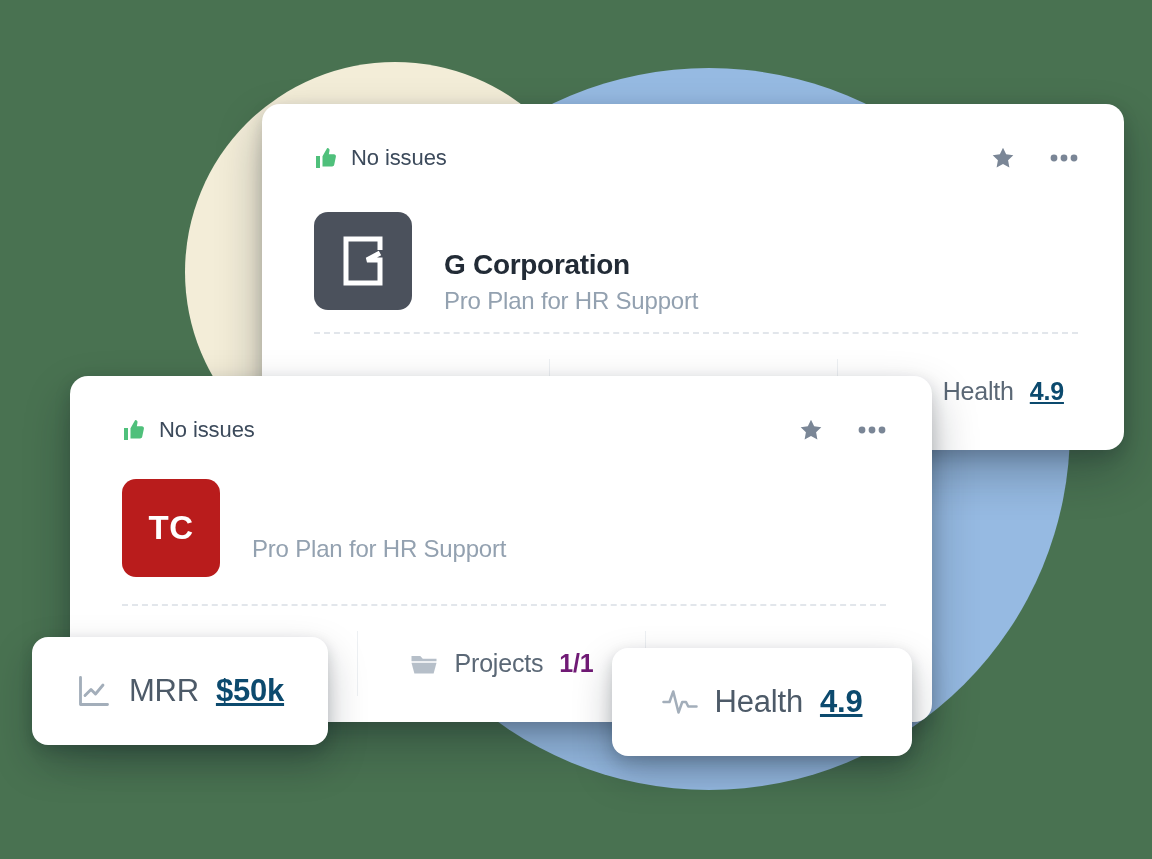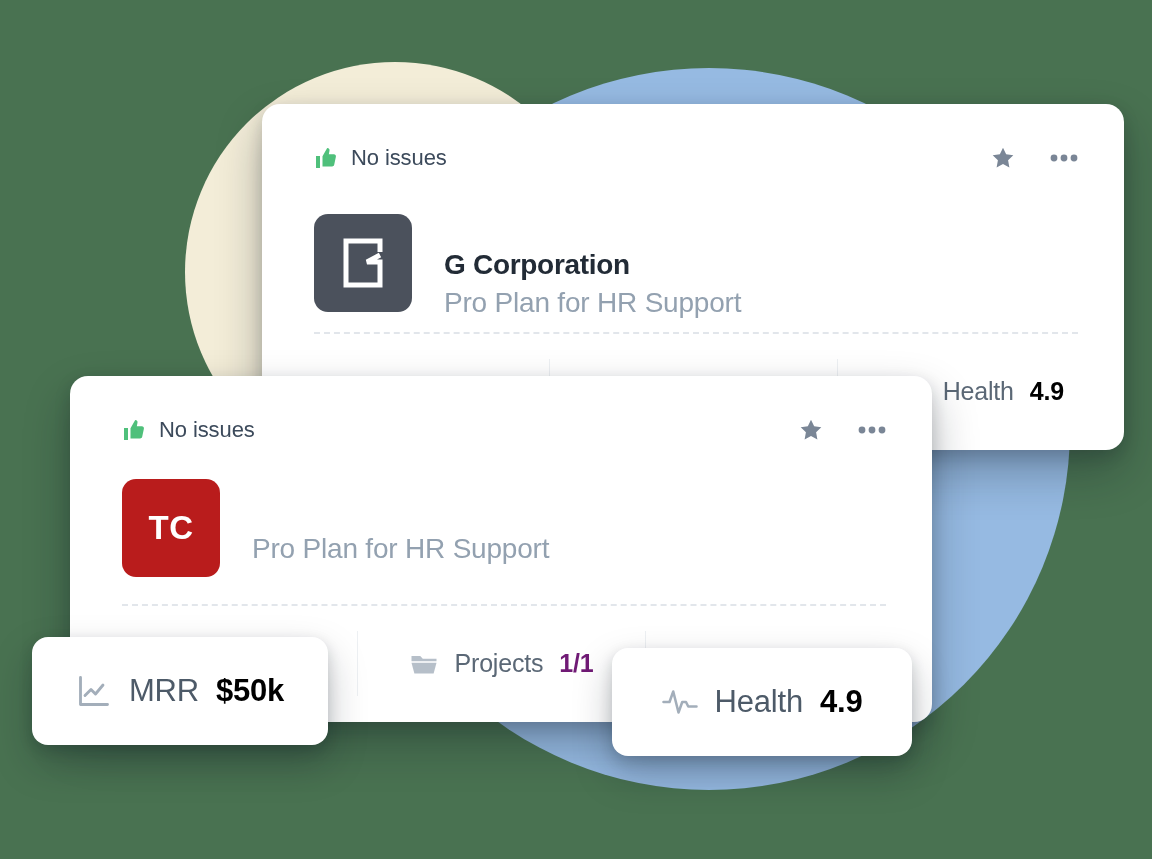--- a/index.html
+++ b/index.html
@@ -130,21 +130,21 @@
   }
   .org-meta { display: flex; flex-direction: column; gap: 6px; margin-top: 42px; }
   .org-name {
     font-size: 28px;
     font-weight: bold;
     color: #222B36;
     letter-spacing: -0.3px;
     white-space: nowrap;
   }
   .org-plan {
-    font-size: 28px;
+    font-size: 24px;
     color: #93A1B0;
     letter-spacing: -0.2px;
     white-space: nowrap;
   }
 
   
   .divider {
     position: absolute;
     left: 52px;
     right: 46px;
@@ -185,21 +185,21 @@
     color: #5B6876;
     letter-spacing: -0.2px;
     white-space: nowrap;
   }
   .stat-value {
     font-size: 25px;
     font-weight: bold;
     letter-spacing: -0.2px;
     white-space: nowrap;
   }
-  .val-green { color: #000000; }
+  .val-green { color: #0c4a6e; text-decoration: underline; }
   .val-blue  { color: #701a75; }
 
   
   .chip {
     position: absolute;
     background: #ffffff;
     border-radius: 16px;
     display: flex;
     align-items: center;
     justify-content: center;

